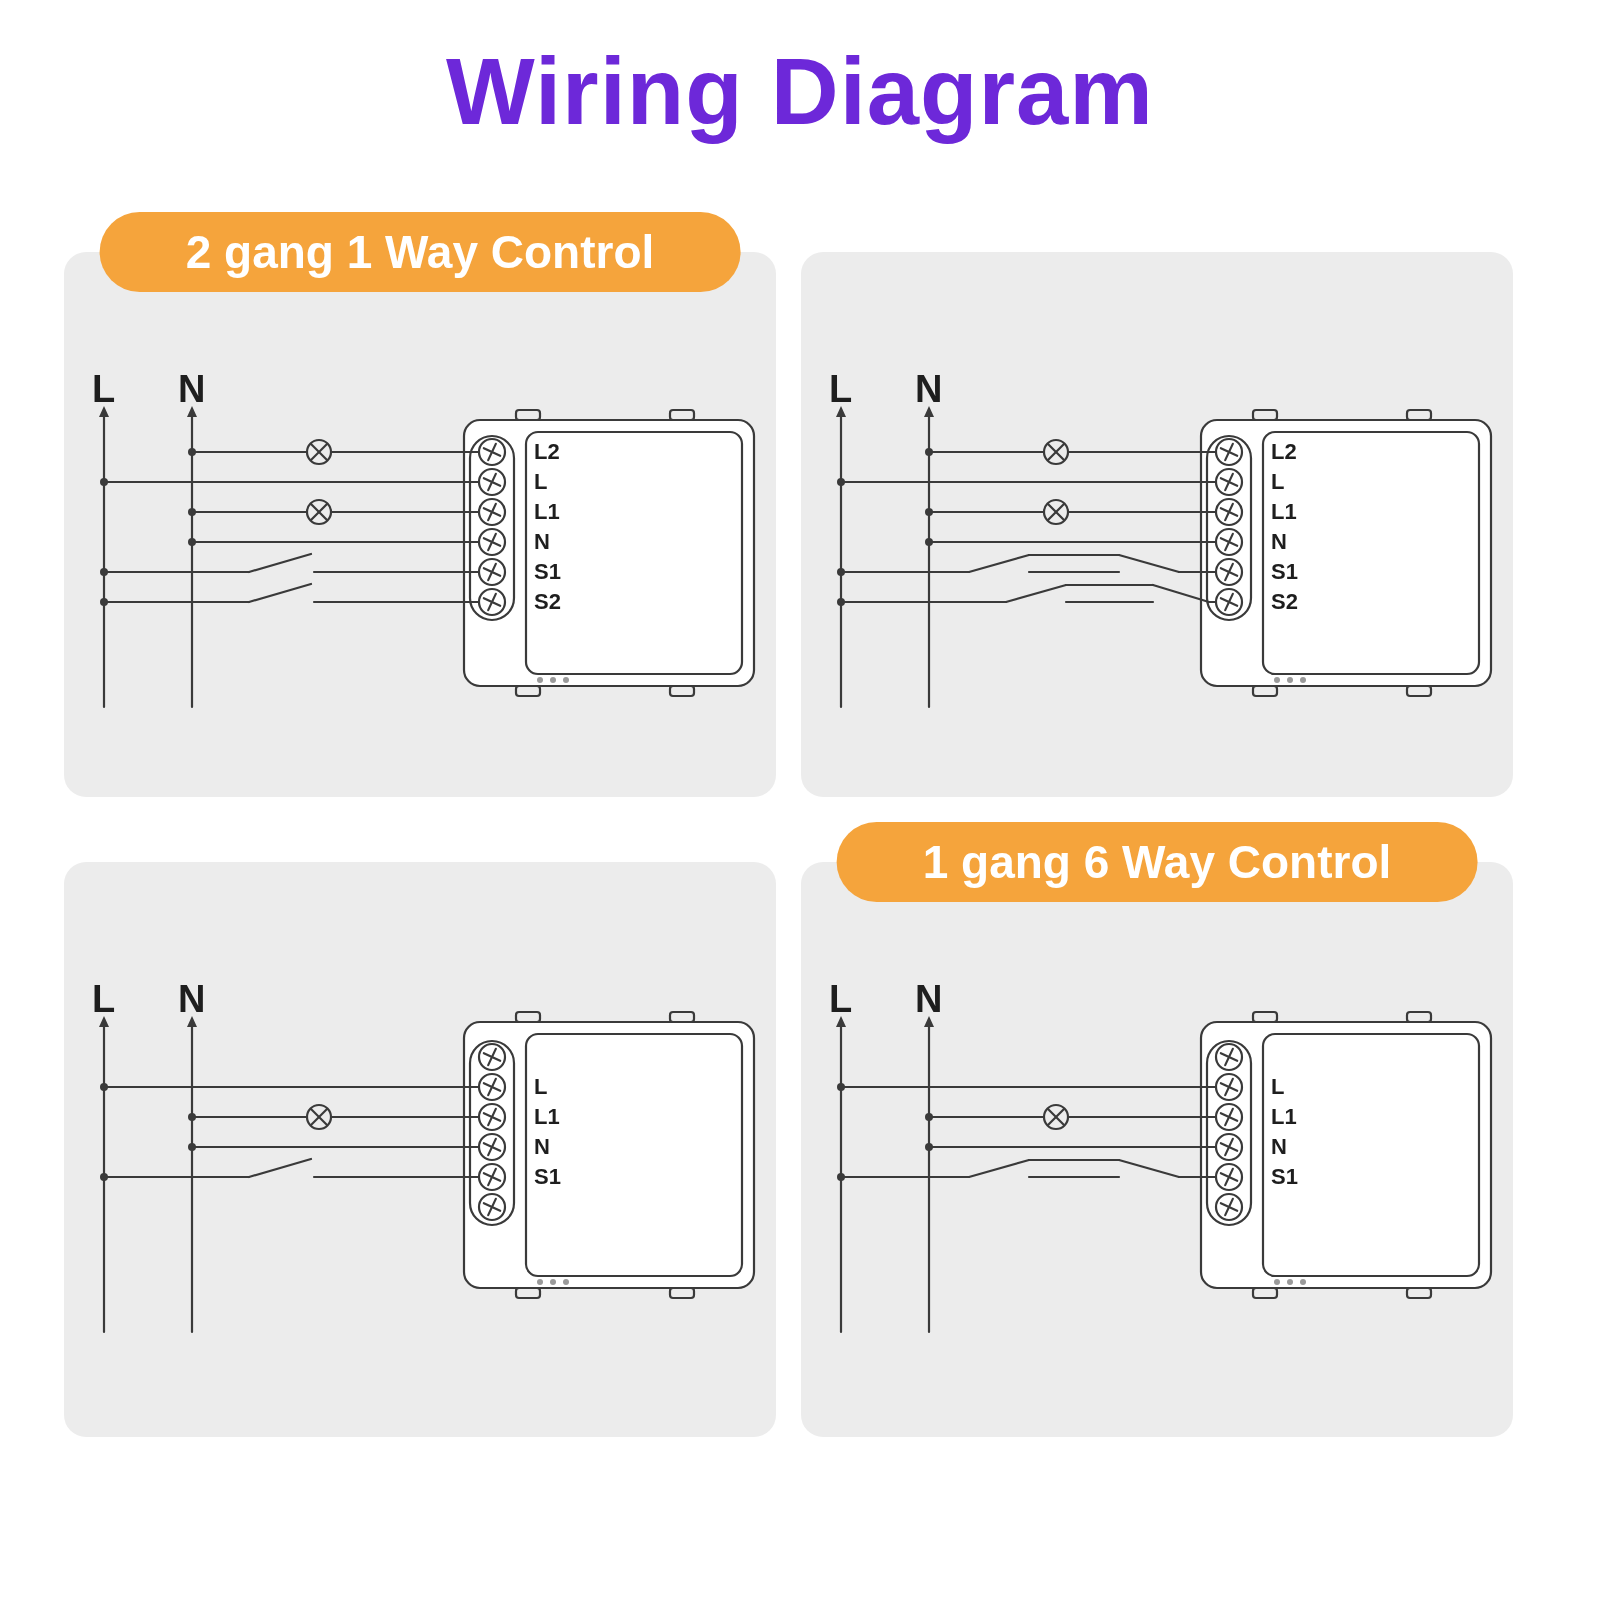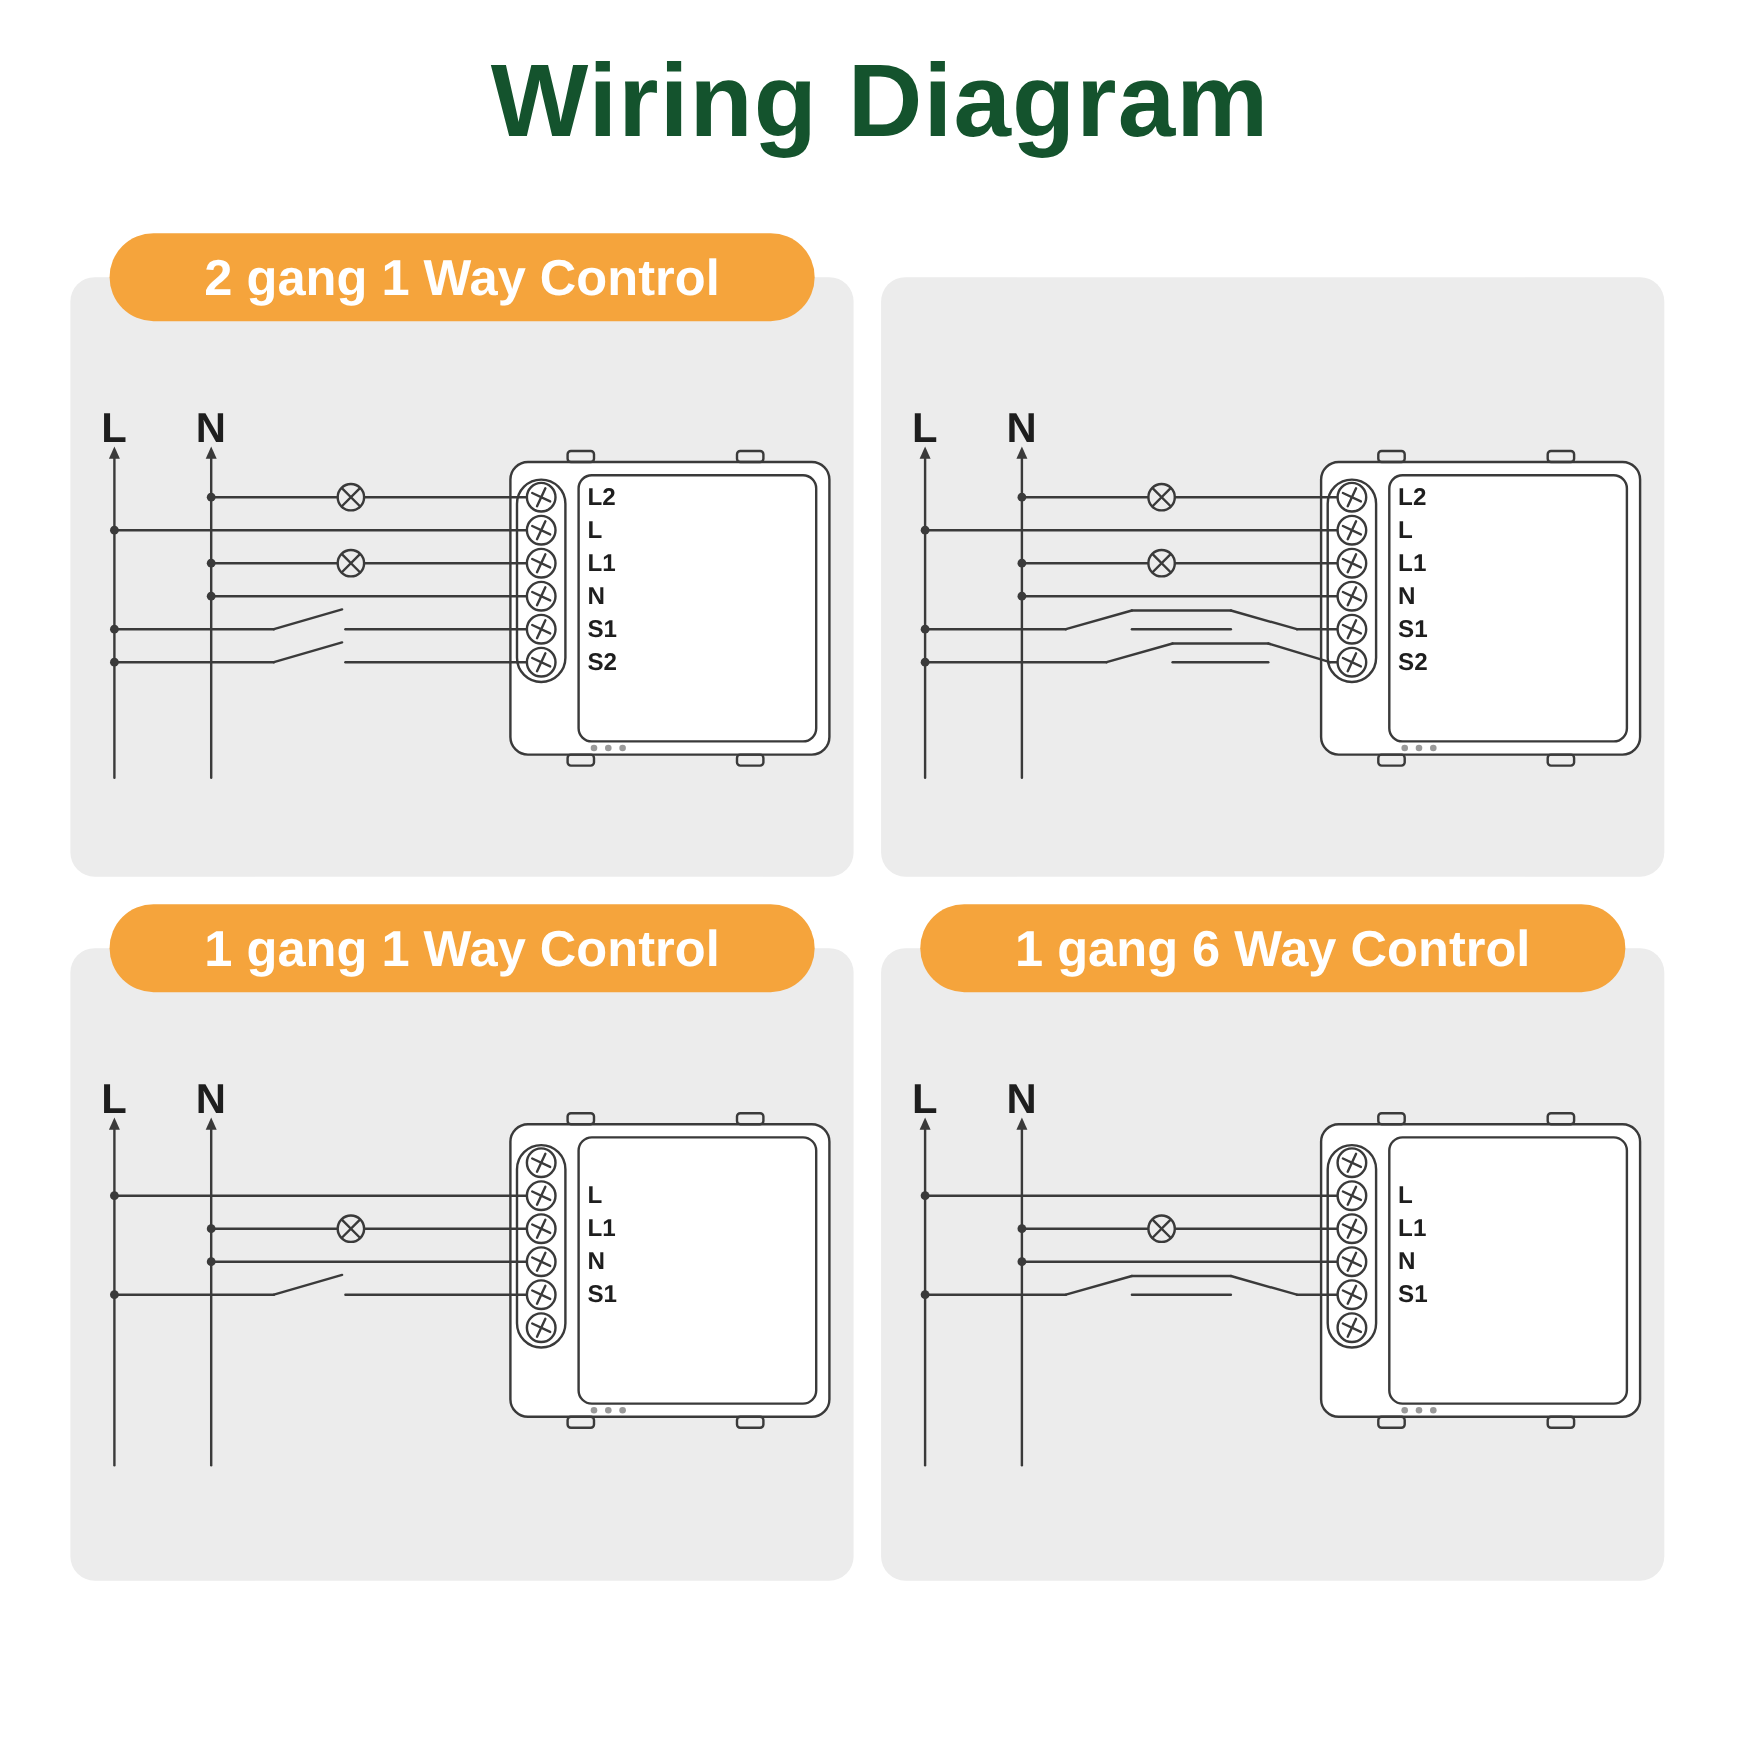--- a/index.html
+++ b/index.html
@@ -1,17 +1,17 @@
 <!DOCTYPE html>
 <html><head>
 <meta charset="utf-8">
 <style>
   * { margin:0; padding:0; box-sizing:border-box; }
   html,body { width:1600px; height:1600px; background:#ffffff; font-family:"Liberation Sans", sans-serif; overflow:hidden; }
-  .title { text-align:center; font-size:94px; font-weight:800; color:#14532d; margin:38px 0 66px; letter-spacing:1px; }
+  .title { text-align:center; font-size:94px; font-weight:800; color:#6d28d9; margin:38px 0 66px; letter-spacing:1px; }
   .grid { display:grid; grid-template-columns:712px 712px; column-gap:48px; row-gap:92px; padding:0 64px;gap:25px; }
   .panel { position:relative; padding-top:40px; }
   .badge { position:absolute; top:0; left:50%; transform:translateX(-50%); width:90%; height:80px;
            background:#F5A43C; border-radius:44px; color:#FFFFFF; font-size:46px; font-weight:700;
            display:flex; align-items:center; justify-content:center; z-index:2; white-space:nowrap; }
   .panel-body { background:#ECECEC; border-radius:22px; overflow:hidden; }
   .row1 .panel-body { height:545px; }
   .row2 .panel-body { height:575px; }
   svg.diagram { display:block; width:100%; height:100%; }
   svg line, svg rect, svg circle, svg path { stroke:#3A3A3A; stroke-width:2.2; fill:none; stroke-linecap:round; }
@@ -179,21 +179,20 @@
           <text class="tl" x="470" y="267">L1</text>
           <text class="tl" x="470" y="297">N</text>
           <text class="tl" x="470" y="327">S1</text>
           <text class="tl" x="470" y="357">S2</text>
         </g>
       </svg>
     </div>
   </section>
 
   <section class="panel row2">
-    <div class="badge">1 gang 1 Way Control</div>
     <div class="panel-body">
       <svg class="diagram" viewBox="0 0 712 575">
         <text class="pw" x="28" y="150">L</text>
         <text class="pw" x="114" y="150">N</text>
         <path class="arrow" d="M40 154 L35 165 L45 165 Z"></path>
         <line x1="40" y1="160" x2="40" y2="470"></line>
         <path class="arrow" d="M128 154 L123 165 L133 165 Z"></path>
         <line x1="128" y1="160" x2="128" y2="470"></line>
         <g>
           <rect class="mod" x="400" y="160" width="290" height="266" rx="16"></rect>

